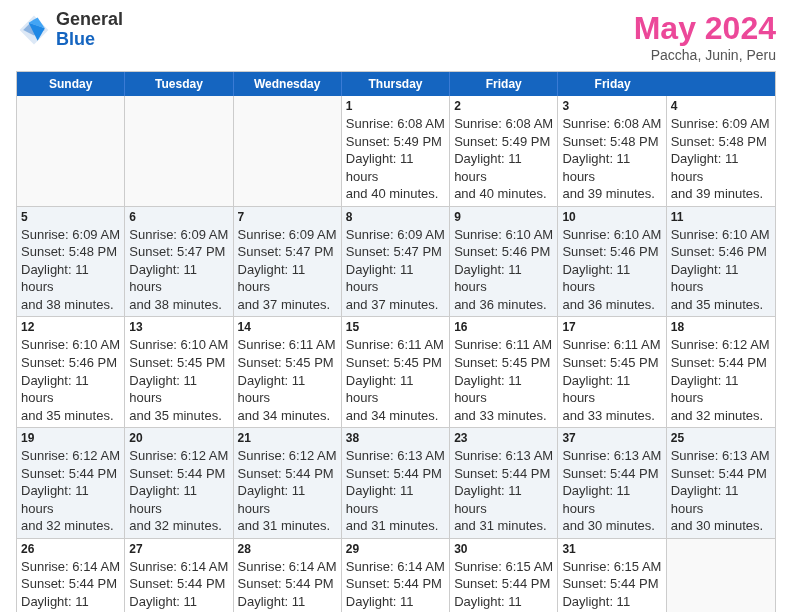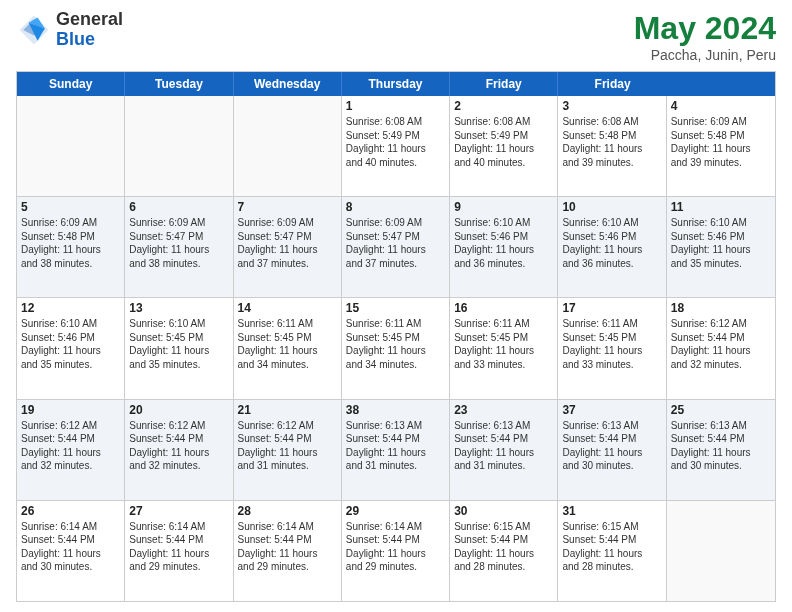--- a/index.html
+++ b/index.html
@@ -46,21 +46,21 @@
     .logo-icon {
       width: 36px;
       height: 36px;
     }
     .title-block {
       text-align: right;
     }
     .month-title {
       font-size: 32px;
       font-weight: bold;
-      color: #15803d;
+      color: #ec4899;
     }
     .subtitle {
       font-size: 14px;
       color: #555;
     }
     .calendar {
       flex: 1;
       display: flex;
       flex-direction: column;
       border: 1px solid #ccc;
@@ -101,21 +101,21 @@
     }
     .cal-cell:last-child { border-right: none; }
     .cal-cell.empty { background: #f9f9f9; }
     .day-num {
       font-size: 12px;
       font-weight: bold;
       margin-bottom: 2px;
       color: #222;
     }
     .day-info {
-      font-size: 10px;
+      font-size: 13px;
       color: #333;
       line-height: 1.35;
     }
     .alt-row .cal-cell {
       background: #f0f4f8;
     }
   </style>
 </head>
 <body>
 

